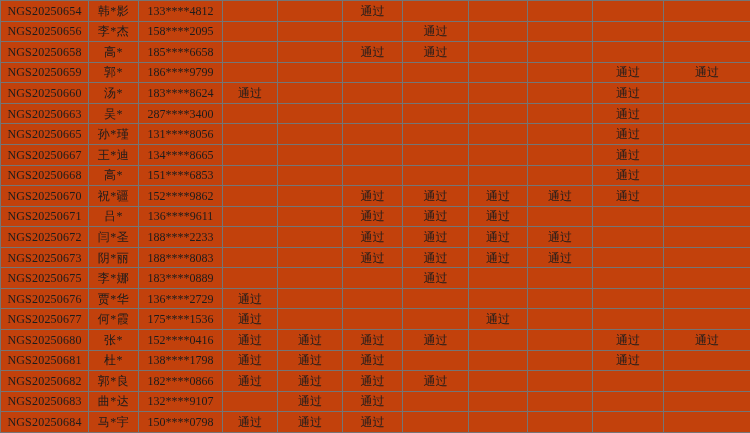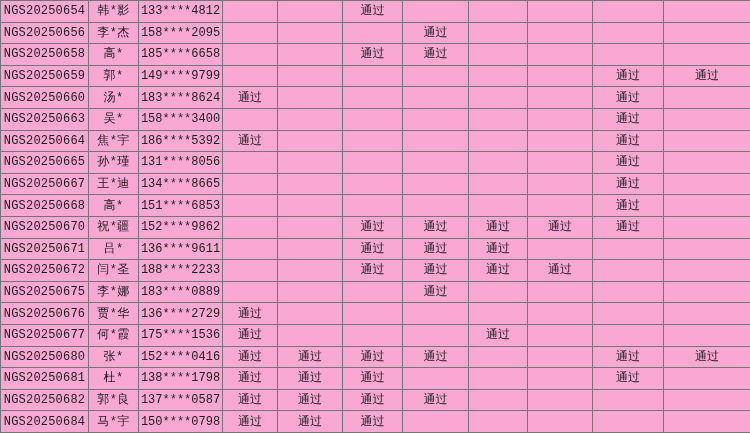--- a/index.html
+++ b/index.html
@@ -4,22 +4,22 @@
 <style>
   html, body {
     margin: 0;
     padding: 0;
     background: #ffffff;
   }
   #screen {
     width: 750px;
     height: 433px;
     overflow: hidden;
-    background: #f9a8d4;
-    font-family: Liberation Mono, monospace;
+    background: #c2410c;
+    font-family: Liberation Serif, serif;
   }
   table.grid {
     border-collapse: collapse;
     table-layout: fixed;
     width: 750px;
     height: 433px;
   }
   table.grid td {
     border: 1px solid #757575;
     padding: 0;
@@ -91,21 +91,21 @@
           <td class="c-status">通过</td>
           <td class="c-status">通过</td>
           <td class="c-status"></td>
           <td class="c-status"></td>
           <td class="c-status"></td>
           <td class="c-status"></td>
         </tr>
         <tr>
           <td class="c-id">NGS20250659</td>
           <td class="c-name">郭*</td>
-          <td class="c-phone">149****9799</td>
+          <td class="c-phone">186****9799</td>
           <td class="c-status"></td>
           <td class="c-status"></td>
           <td class="c-status"></td>
           <td class="c-status"></td>
           <td class="c-status"></td>
           <td class="c-status"></td>
           <td class="c-status">通过</td>
           <td class="c-status">通过</td>
         </tr>
         <tr>
@@ -117,35 +117,22 @@
           <td class="c-status"></td>
           <td class="c-status"></td>
           <td class="c-status"></td>
           <td class="c-status"></td>
           <td class="c-status">通过</td>
           <td class="c-status"></td>
         </tr>
         <tr>
           <td class="c-id">NGS20250663</td>
           <td class="c-name">吴*</td>
-          <td class="c-phone">158****3400</td>
-          <td class="c-status"></td>
-          <td class="c-status"></td>
-          <td class="c-status"></td>
-          <td class="c-status"></td>
-          <td class="c-status"></td>
-          <td class="c-status"></td>
-          <td class="c-status">通过</td>
-          <td class="c-status"></td>
-        </tr>
-        <tr>
-          <td class="c-id">NGS20250664</td>
-          <td class="c-name">焦*宇</td>
-          <td class="c-phone">186****5392</td>
-          <td class="c-status">通过</td>
+          <td class="c-phone">287****3400</td>
+          <td class="c-status"></td>
           <td class="c-status"></td>
           <td class="c-status"></td>
           <td class="c-status"></td>
           <td class="c-status"></td>
           <td class="c-status"></td>
           <td class="c-status">通过</td>
           <td class="c-status"></td>
         </tr>
         <tr>
           <td class="c-id">NGS20250665</td>
@@ -219,20 +206,33 @@
           <td class="c-status"></td>
           <td class="c-status"></td>
           <td class="c-status">通过</td>
           <td class="c-status">通过</td>
           <td class="c-status">通过</td>
           <td class="c-status">通过</td>
           <td class="c-status"></td>
           <td class="c-status"></td>
         </tr>
         <tr>
+          <td class="c-id">NGS20250673</td>
+          <td class="c-name">阴*丽</td>
+          <td class="c-phone">188****8083</td>
+          <td class="c-status"></td>
+          <td class="c-status"></td>
+          <td class="c-status">通过</td>
+          <td class="c-status">通过</td>
+          <td class="c-status">通过</td>
+          <td class="c-status">通过</td>
+          <td class="c-status"></td>
+          <td class="c-status"></td>
+        </tr>
+        <tr>
           <td class="c-id">NGS20250675</td>
           <td class="c-name">李*娜</td>
           <td class="c-phone">183****0889</td>
           <td class="c-status"></td>
           <td class="c-status"></td>
           <td class="c-status"></td>
           <td class="c-status">通过</td>
           <td class="c-status"></td>
           <td class="c-status"></td>
           <td class="c-status"></td>
@@ -286,25 +286,38 @@
           <td class="c-status">通过</td>
           <td class="c-status"></td>
           <td class="c-status"></td>
           <td class="c-status"></td>
           <td class="c-status">通过</td>
           <td class="c-status"></td>
         </tr>
         <tr>
           <td class="c-id">NGS20250682</td>
           <td class="c-name">郭*良</td>
-          <td class="c-phone">137****0587</td>
-          <td class="c-status">通过</td>
-          <td class="c-status">通过</td>
-          <td class="c-status">通过</td>
-          <td class="c-status">通过</td>
+          <td class="c-phone">182****0866</td>
+          <td class="c-status">通过</td>
+          <td class="c-status">通过</td>
+          <td class="c-status">通过</td>
+          <td class="c-status">通过</td>
+          <td class="c-status"></td>
+          <td class="c-status"></td>
+          <td class="c-status"></td>
+          <td class="c-status"></td>
+        </tr>
+        <tr>
+          <td class="c-id">NGS20250683</td>
+          <td class="c-name">曲*达</td>
+          <td class="c-phone">132****9107</td>
+          <td class="c-status"></td>
+          <td class="c-status">通过</td>
+          <td class="c-status">通过</td>
+          <td class="c-status"></td>
           <td class="c-status"></td>
           <td class="c-status"></td>
           <td class="c-status"></td>
           <td class="c-status"></td>
         </tr>
         <tr>
           <td class="c-id">NGS20250684</td>
           <td class="c-name">马*宇</td>
           <td class="c-phone">150****0798</td>
           <td class="c-status">通过</td>

